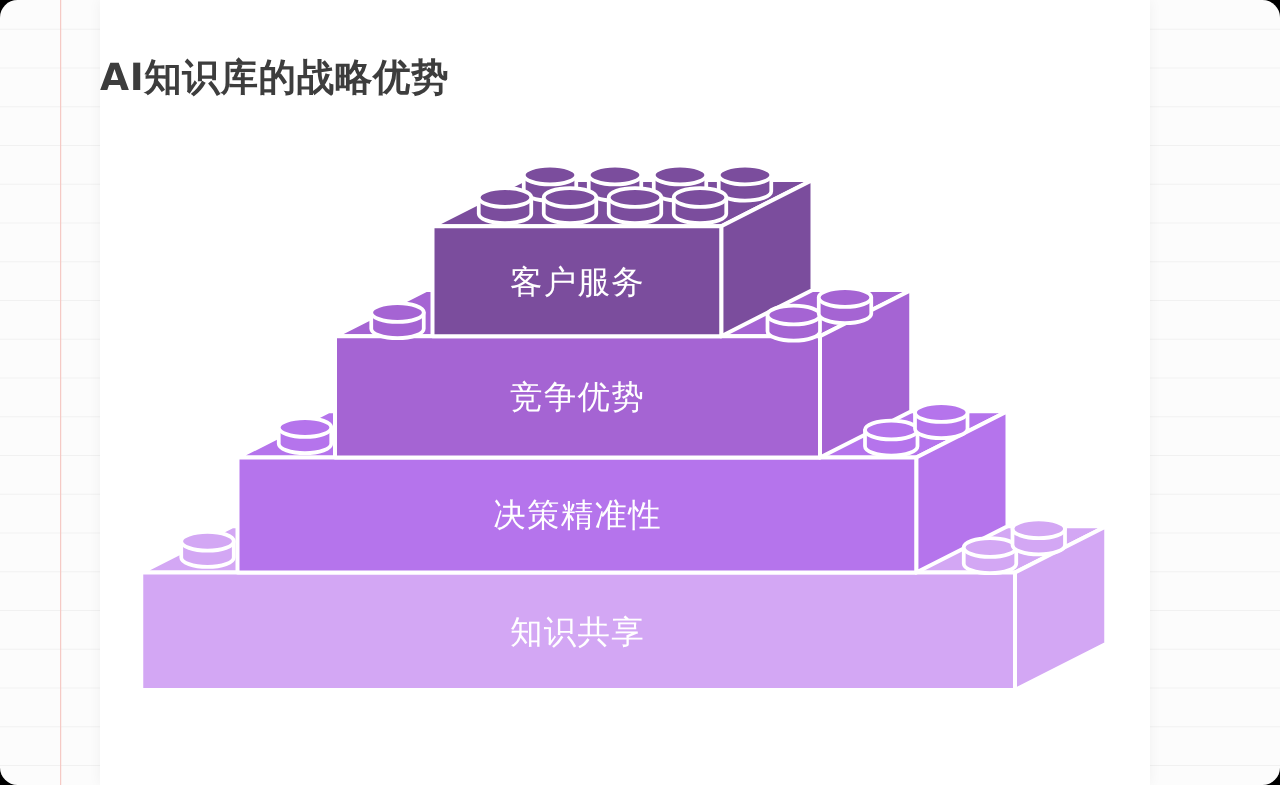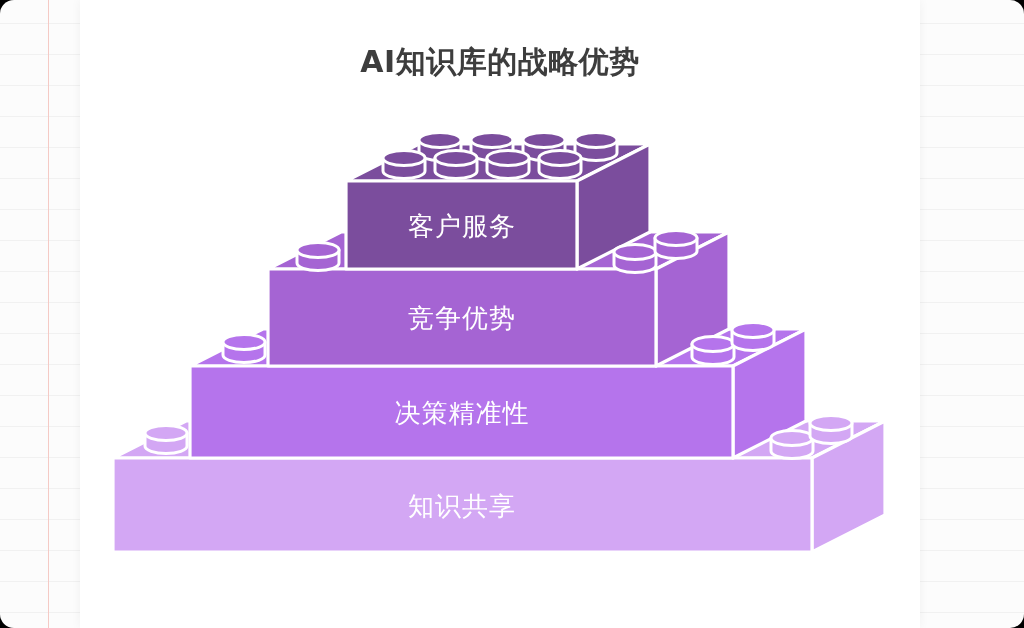--- a/index.html
+++ b/index.html
@@ -13,21 +13,21 @@
   .margin-line{
     position:absolute;top:0;bottom:0;left:48px;width:1px;
     background:#f5cac5;
   }
   .card{
     position:absolute;top:0;bottom:0;left:80px;width:840px;
     background:#ffffff;box-shadow:0 0 10px rgba(0,0,0,0.05);
   }
   .title{
     position:absolute;top:42px;left:0;width:100%;
-    text-align:center;margin:0;
+    margin:0;
     font-size:30px;font-weight:bold;color:#3d3d3d;letter-spacing:0.5px;
   }
   svg.diagram{position:absolute;left:0;top:0;width:1024px;height:628px;}
   svg .face{stroke:#ffffff;stroke-width:3.2;stroke-linejoin:round;}
   svg .stud-shape{stroke:#ffffff;stroke-width:3;stroke-linejoin:round;}
   svg text.brick-label{
     fill:#ffffff;font-size:26px;letter-spacing:1px;
     text-anchor:middle;dominant-baseline:central;
     font-family:"DejaVu Sans","Liberation Sans",sans-serif;
   }

